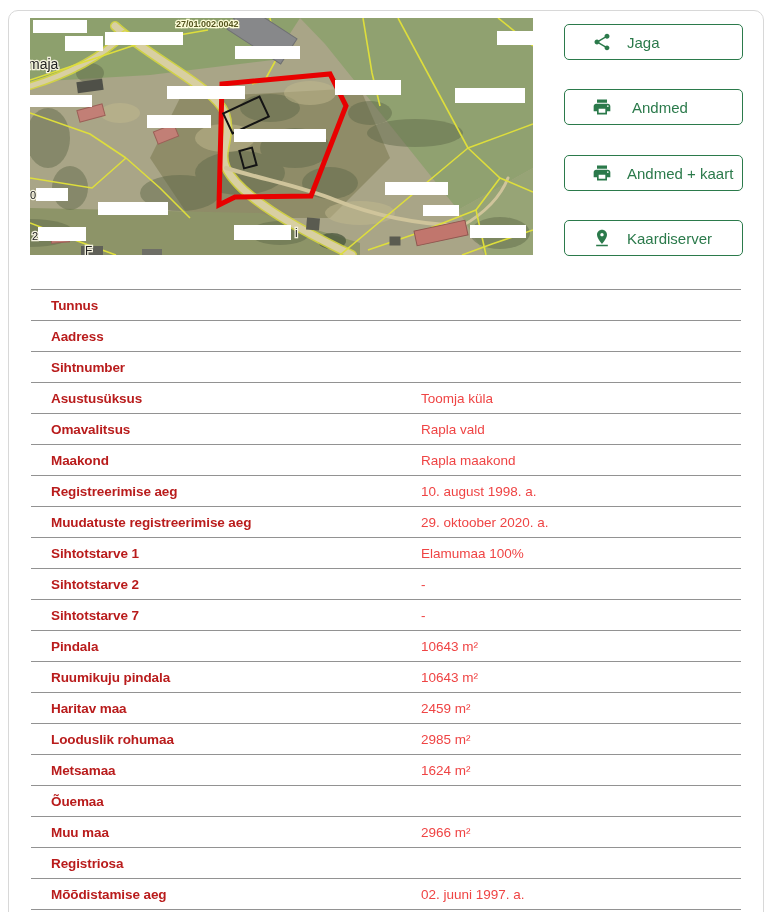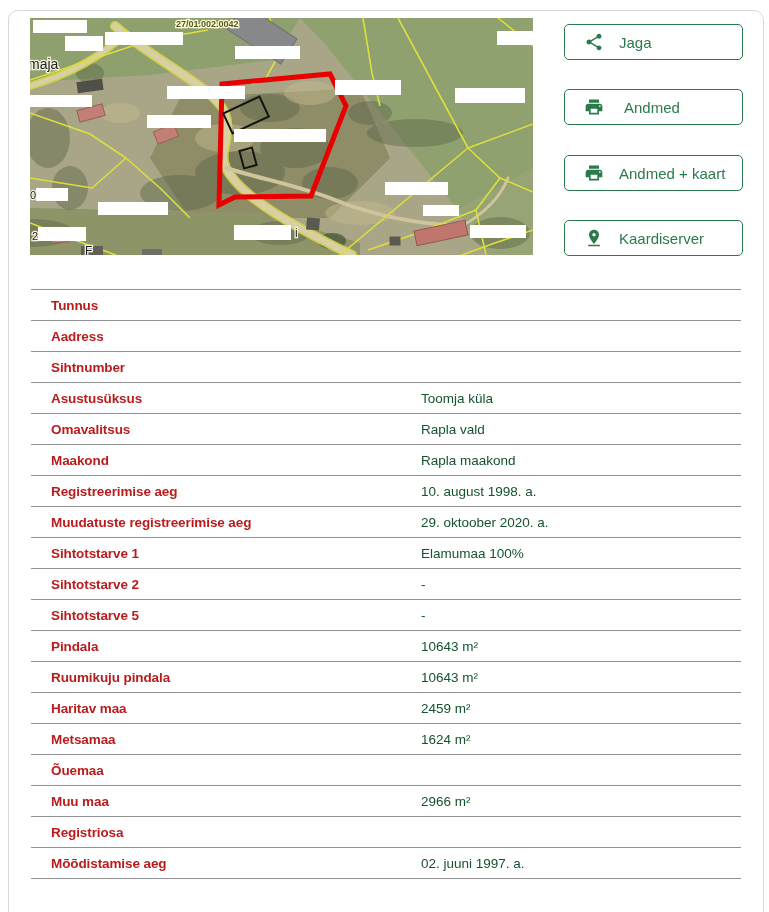--- a/index.html
+++ b/index.html
@@ -4,30 +4,30 @@
 <style>
   html,body{margin:0;padding:0;background:#fff;width:769px;height:912px;overflow:hidden;
     font-family:"Liberation Sans","DejaVu Sans",sans-serif;}
   .card{position:absolute;left:8px;top:10px;width:754px;height:1100px;
     border:1px solid #d8d8d8;border-radius:10px;background:#fff;}
   .map-wrap{position:absolute;left:21px;top:7px;width:562px;height:237px;overflow:hidden;}
   .map-wrap svg{display:block;}
   
   .btn{position:absolute;left:555px;width:179px;height:36px;background:#fff;
     border:1px solid var(--green);border-radius:5px;display:flex;align-items:center;
-    gap:15px;padding-left:19px;box-sizing:border-box;cursor:pointer;}
+    gap:15px;padding-left:27px;box-sizing:border-box;cursor:pointer;}
   .btn span.lbl{color:var(--green);font-size:15px;}
   .btn .ic{width:20px;height:20px;display:flex;}
   
   .tbl{position:absolute;left:22px;top:278px;width:710px;}
   .row{display:flex;align-items:center;height:30px;border-top:1px solid #929292;
     padding-left:20px;box-sizing:content-box;}
   .row:last-child{border-bottom:1px solid #929292;}
   .row .k{width:370px;font-size:13.5px;font-weight:bold;color:#b91c1c;letter-spacing:-0.1px;}
-  .row .v{font-size:13.5px;color:#14532d;}
+  .row .v{font-size:13.5px;color:#ef4444;}
   :root{--green:#2b7a4b;}
 </style>
 </head>
 <body>
 
 <div class="card">
 
   <div class="map-wrap">
     <svg width="503" height="237" viewBox="0 0 503 237" xmlns="http://www.w3.org/2000/svg">
 
@@ -213,36 +213,40 @@
       </div>
     <div class="row">
         <div class="k">Sihtotstarve 1</div>
         <div class="v">Elamumaa 100%</div>
       </div>
     <div class="row">
         <div class="k">Sihtotstarve 2</div>
         <div class="v">-</div>
       </div>
     <div class="row">
-        <div class="k">Sihtotstarve 5</div>
+        <div class="k">Sihtotstarve 7</div>
         <div class="v">-</div>
       </div>
     <div class="row">
         <div class="k">Pindala</div>
         <div class="v">10643 m²</div>
       </div>
     <div class="row">
         <div class="k">Ruumikuju pindala</div>
         <div class="v">10643 m²</div>
       </div>
     <div class="row">
         <div class="k">Haritav maa</div>
         <div class="v">2459 m²</div>
       </div>
     <div class="row">
+        <div class="k">Looduslik rohumaa</div>
+        <div class="v">2985 m²</div>
+      </div>
+    <div class="row">
         <div class="k">Metsamaa</div>
         <div class="v">1624 m²</div>
       </div>
     <div class="row">
         <div class="k">Õuemaa</div>
         <div class="v"></div>
       </div>
     <div class="row">
         <div class="k">Muu maa</div>
         <div class="v">2966 m²</div>

